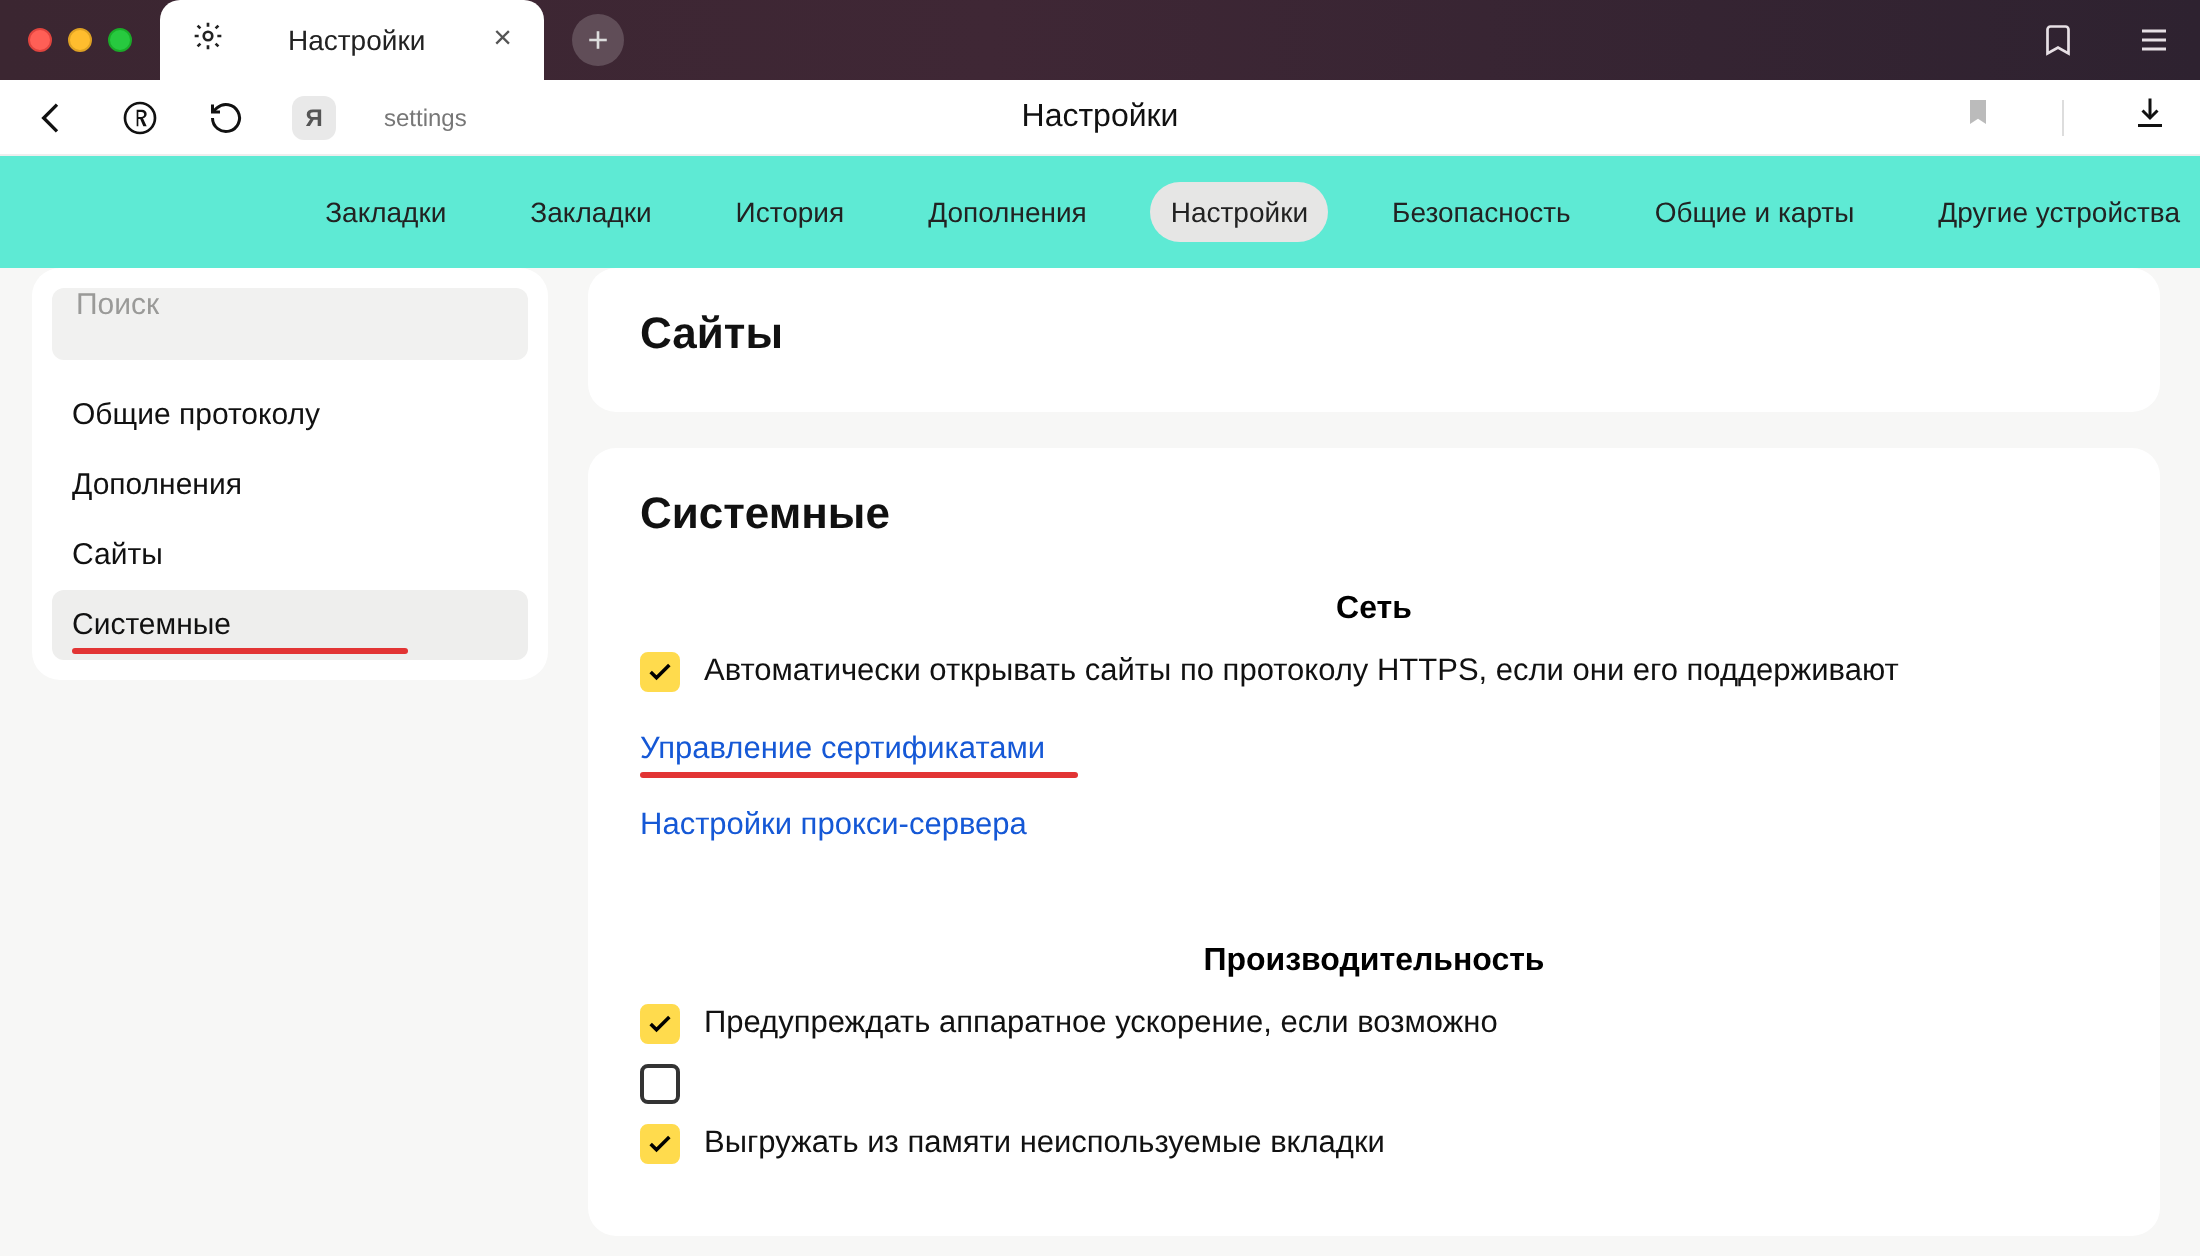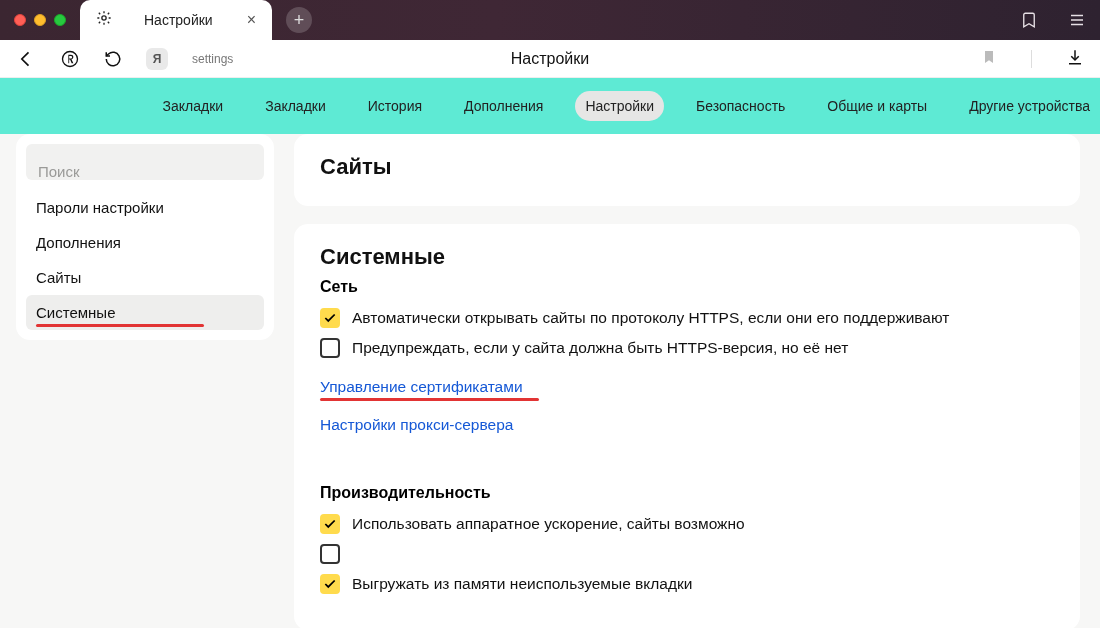--- a/index.html
+++ b/index.html
@@ -70,32 +70,32 @@
     height: 56px; background: #5eead4; display:flex; align-items:center; justify-content:flex-end;
     gap: 22px; font-size:14px; color:#222;
   }
   .secnav .item { padding:7px 10px; border-radius:16px; cursor:pointer;}
   .secnav .item.active { background:#e6e6e5; }
 
   
   .body-area { background:#f7f7f6; height: calc(628px - 40px - 38px - 56px); padding: 0 20px 0 16px; display:flex; gap:20px; }
 
   .sidebar { width: 258px; background:#fff; border-radius:14px; padding:10px; display:flex; flex-direction:column; gap:2px; height:fit-content;}
-  .search-box { background:#f1f1f0; border-radius:6px; height:36px; display:flex; align-items:flex-end; padding:0 12px; color:#9a9a98; font-size:15px; margin-bottom:8px;}
+  .search-box { background:#f1f1f0; border-radius:6px; height:36px; display:flex; align-items:flex-start; padding:0 12px; color:#9a9a98; font-size:15px; margin-bottom:8px;}
   .side-item { padding:9px 10px; font-size:15px; color:#111; border-radius:6px; cursor:pointer; position:relative;}
   .side-item.active { background:#eeeeed; }
   .side-item.active::after{
     content:""; position:absolute; left:10px; right:60px; bottom:3px; height:3px;
     background:#e23434; border-radius:2px;
   }
 
   .content { flex:1; display:flex; flex-direction:column; gap:18px; min-width:0;}
   .card { background:#fff; border-radius:14px; padding:20px 26px 26px; }
   .card h2 { font-size:22px; font-weight:600; color:#111; }
-  .section-title { font-size:16px; font-weight:700; margin:8px 0 12px; }
+  .section-title { font-size:16px; font-weight:700; margin:26px 0 12px;text-align:center; }
 
   .opt { display:flex; align-items:center; gap:12px; font-size:15.5px; color:#111; margin:10px 0; }
   .cb { width:20px; height:20px; border-radius:4px; border:2px solid #333; flex:0 0 auto; display:flex; align-items:center; justify-content:center;}
   .cb.checked { background:#ffdb4d; border-color:#ffdb4d; }
   .cb.checked svg { display:block; }
   .cb svg { display:none; }
 
   .linkline { color:#1558d6; font-size:15.5px; margin:10px 0; display:inline-block; cursor:pointer; position:relative;}
   .linkline.underline-red::after{
     content:""; position:absolute; left:0; right:-16px; bottom:-5px; height:3px; background:#e23434; border-radius:2px;
@@ -189,21 +189,21 @@
     <div class="item">Общие и карты</div>
     <div class="item">Другие устройства</div>
   </div>
 
 <div class="body-area">
   <div class="sidebar">
     <div class="search-box">
       <span>Поиск</span>
     </div>
     <div id="sidebar-items">
-        <div class="side-item">Пароли настройки</div>
+        <div class="side-item">Общие протоколу</div>
         <div class="side-item">Дополнения</div>
         <div class="side-item">Сайты</div>
         <div class="side-item active">Системные</div>
       </div>
   </div>
 
   <div class="content">
     <div class="card">
       <h2>Сайты</h2>
     </div>
@@ -213,42 +213,38 @@
 
       <div class="section-title">Сеть</div>
       <div id="network-opts">
           <div class="opt">
             <div class="cb checked">
               <svg width="14" height="14" viewBox="0 0 24 24" fill="none" stroke="#000" stroke-width="3">
                 <path d="M4 12l5 5L20 6"></path>
               </svg>
             </div>
             <span>Автоматически открывать сайты по протоколу HTTPS, если они его поддерживают</span>
-          </div>
-          <div class="opt">
-            <div class="cb"></div>
-            <span>Предупреждать, если у сайта должна быть HTTPS-версия, но её нет</span>
           </div>
         </div>
       <div>
         <span class="linkline underline-red">Управление сертификатами</span>
       </div>
       <div>
         <span class="linkline">Настройки прокси-сервера</span>
       </div>
 
       <div class="section-title" style="margin-top:40px">Производительность</div>
       <div id="perf-opts">
           <div class="opt">
             <div class="cb checked">
               <svg width="14" height="14" viewBox="0 0 24 24" fill="none" stroke="#000" stroke-width="3">
                 <path d="M4 12l5 5L20 6"></path>
               </svg>
             </div>
-            <span>Использовать аппаратное ускорение, сайты возможно</span>
+            <span>Предупреждать аппаратное ускорение, если возможно</span>
           </div>
           <div class="opt">
             <div class="cb"></div>
           </div>
           <div class="opt">
             <div class="cb checked">
               <svg width="14" height="14" viewBox="0 0 24 24" fill="none" stroke="#000" stroke-width="3">
                 <path d="M4 12l5 5L20 6"></path>
               </svg>
             </div>

